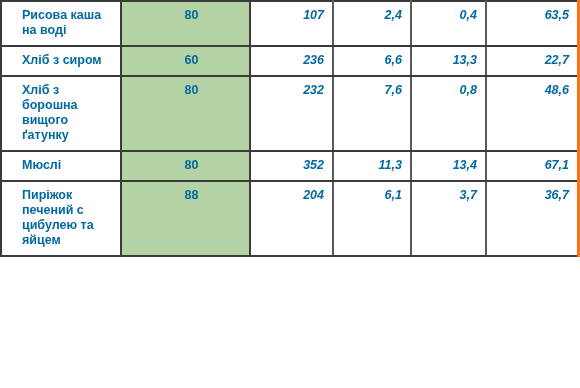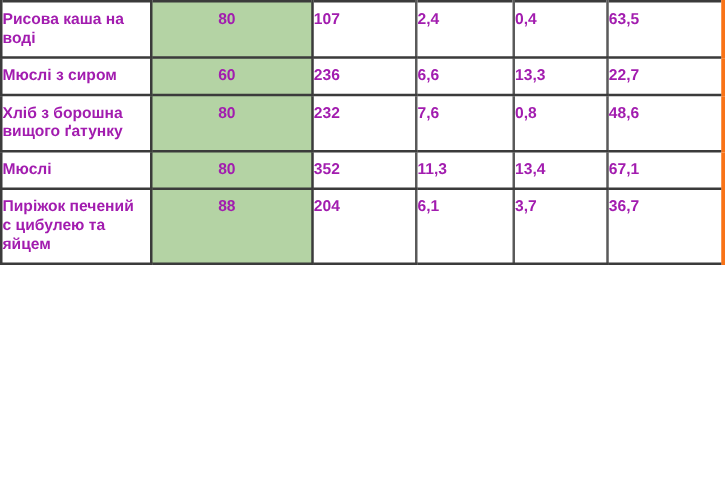--- a/index.html
+++ b/index.html
@@ -22,44 +22,45 @@
   #food-table col.c-name  { width: 120px; }
   #food-table col.c-gi    { width: 129px; }
   #food-table col.c-kcal  { width: 83px;  }
   #food-table col.c-prot  { width: 78px;  }
   #food-table col.c-fat   { width: 75px;  }
   #food-table col.c-carb  { width: 95px;  }
 
   #food-table td {
     border-right: 2px solid #5a5a5a;
     border-bottom: 2px solid #3b3b3b;
-    padding: 6px 8px 7px 0;
+    padding: 6px 8px 7px 20px;
     font-size: 12.5px;
     line-height: 15px;
-    color: #a21caf;
+    color: #0369a1;
     font-weight: bold;
     vertical-align: top;
     background: #ffffff;
     box-sizing: border-box;
   }
   #food-table td:last-child {
     border-right: 8px solid #f97316;
   }
   #food-table td.name {
     text-align: left;
     border-left: 2px solid #3b3b3b;
     border-right: 2px solid #3b3b3b;
   }
   #food-table td.gi {
     text-align: center;
     background: #b4d3a4;
     border-right: 2px solid #3b3b3b;
   }
   #food-table td.num {
-    text-align: left;
+    text-align: right;
+    font-style: italic;
   }
 </style>
 </head>
 <body>
 
 <table id="food-table">
   <colgroup>
     <col class="c-name">
       <col class="c-gi">
       <col class="c-kcal">
@@ -70,21 +71,21 @@
   <tbody>
       <tr>
         <td class="name">Рисова каша на воді</td>
         <td class="gi">80</td>
         <td class="num">107</td>
         <td class="num">2,4</td>
         <td class="num">0,4</td>
         <td class="num">63,5</td>
       </tr>
       <tr>
-        <td class="name">Мюслі з сиром</td>
+        <td class="name">Хліб з сиром</td>
         <td class="gi">60</td>
         <td class="num">236</td>
         <td class="num">6,6</td>
         <td class="num">13,3</td>
         <td class="num">22,7</td>
       </tr>
       <tr>
         <td class="name">Хліб з борошна вищого ґатунку</td>
         <td class="gi">80</td>
         <td class="num">232</td>

